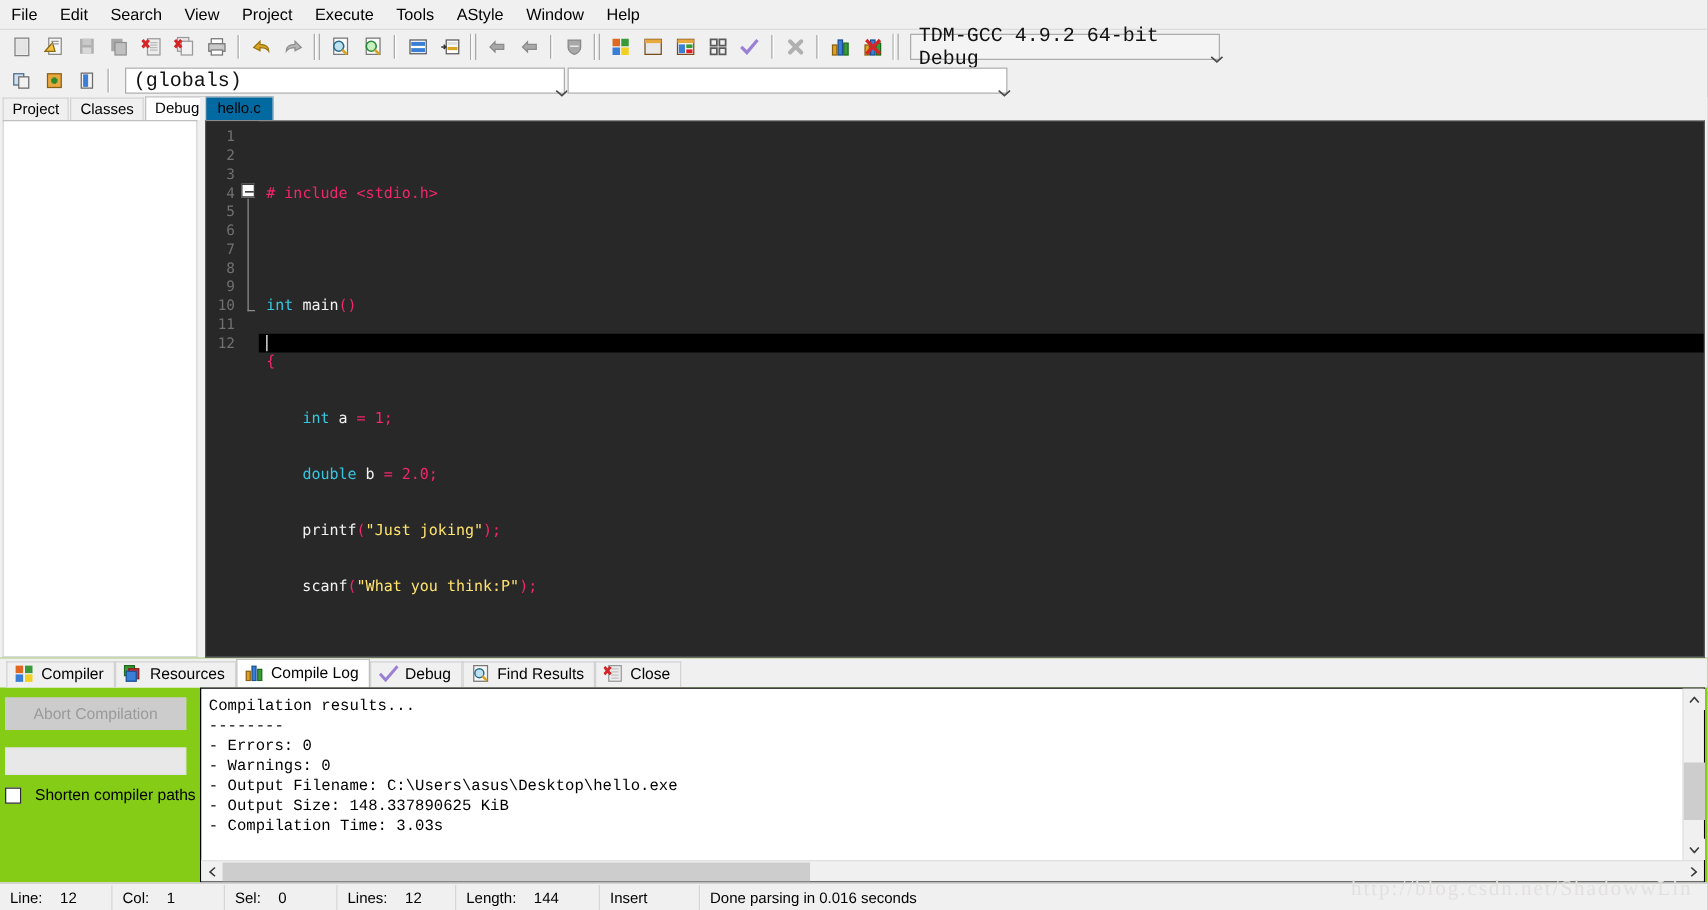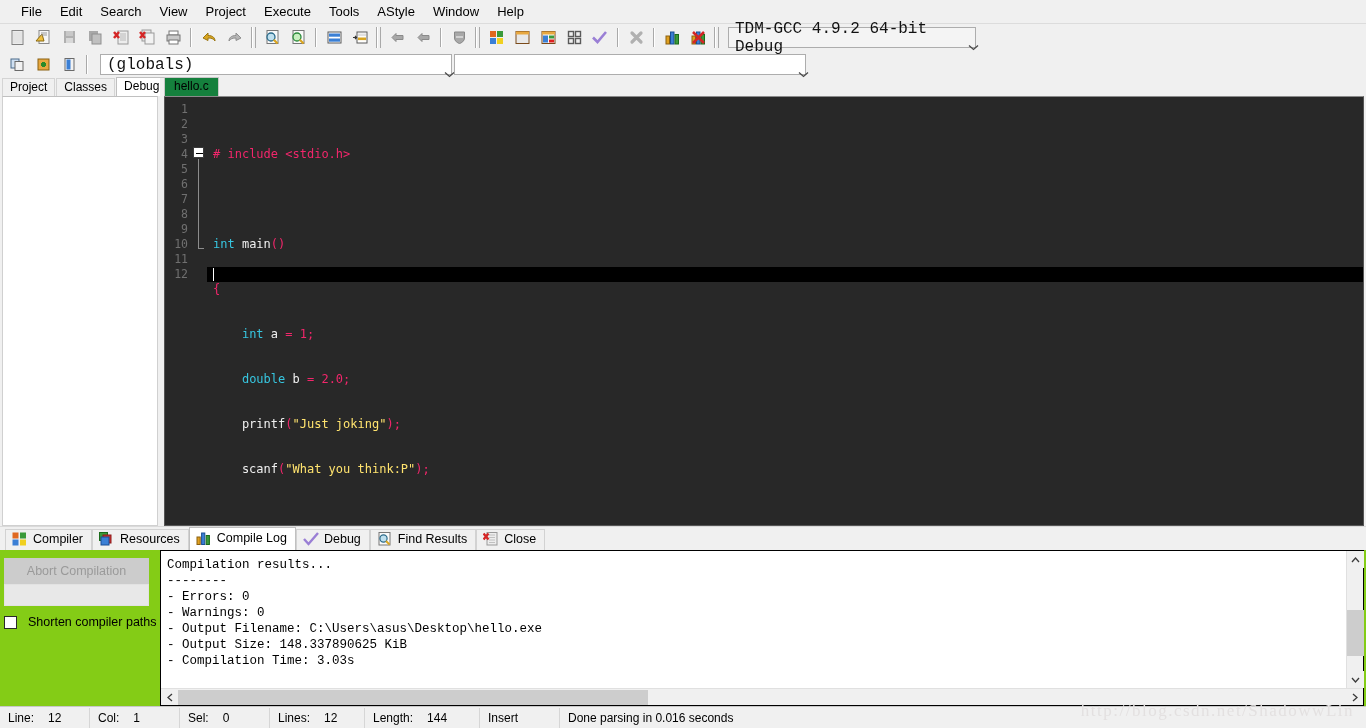--- a/index.html
+++ b/index.html
@@ -63,21 +63,21 @@
     line-height: 1;
   }
   .winbtn svg { display: block; }
 
   
   .menubar {
     height: 23px;
     background: #f0f0f0;
     display: flex;
     align-items: center;
-    padding-left: 12px;
+    padding-left: 0;
     flex: 0 0 auto;
   }
   .menu-item {
     padding: 3px 9px 4px 9px;
     font-size: 13px;
     color: #000;
     white-space: nowrap;
   }
 
   
@@ -191,21 +191,21 @@
   }
   .edtabs {
     height: 18px;
     display: flex; align-items: flex-end;
     padding-left: 4px;
     background: #f0f0f0;
   }
   .etab {
     font-size: 12px;
     padding: 1px 9px 3px 9px;
-    background: #15803d;
+    background: #0369a1;
     border: 1px solid #c8c8c8;
     border-bottom: none;
     color: #000;
     line-height: 14px;
   }
   .editor {
     flex: 1 1 auto;
     background: #282828;
     margin: 0 2px 0 4px;
     border: 1px solid #555;
@@ -331,21 +331,21 @@
     flex: 0 0 auto;
     padding-top: 8px;
   }
   .abort-btn {
     width: 145px; height: 26px;
     background: #cccccc;
     border: 1px solid #cccccc;
     color: #9a9a9a;
     font-size: 12.5px;
     display: flex; align-items: center; justify-content: center;
-    margin-bottom: 0;
+    margin-bottom: 14px;
   }
   .prog-bar {
     width: 145px; height: 22px;
     background: #e8e8e8;
     border: 1px solid #e2e2e2;
     margin-bottom: 9px;
   }
   .chkrow {
     display: flex; align-items: center; gap: 11px;
     font-size: 12.5px;

